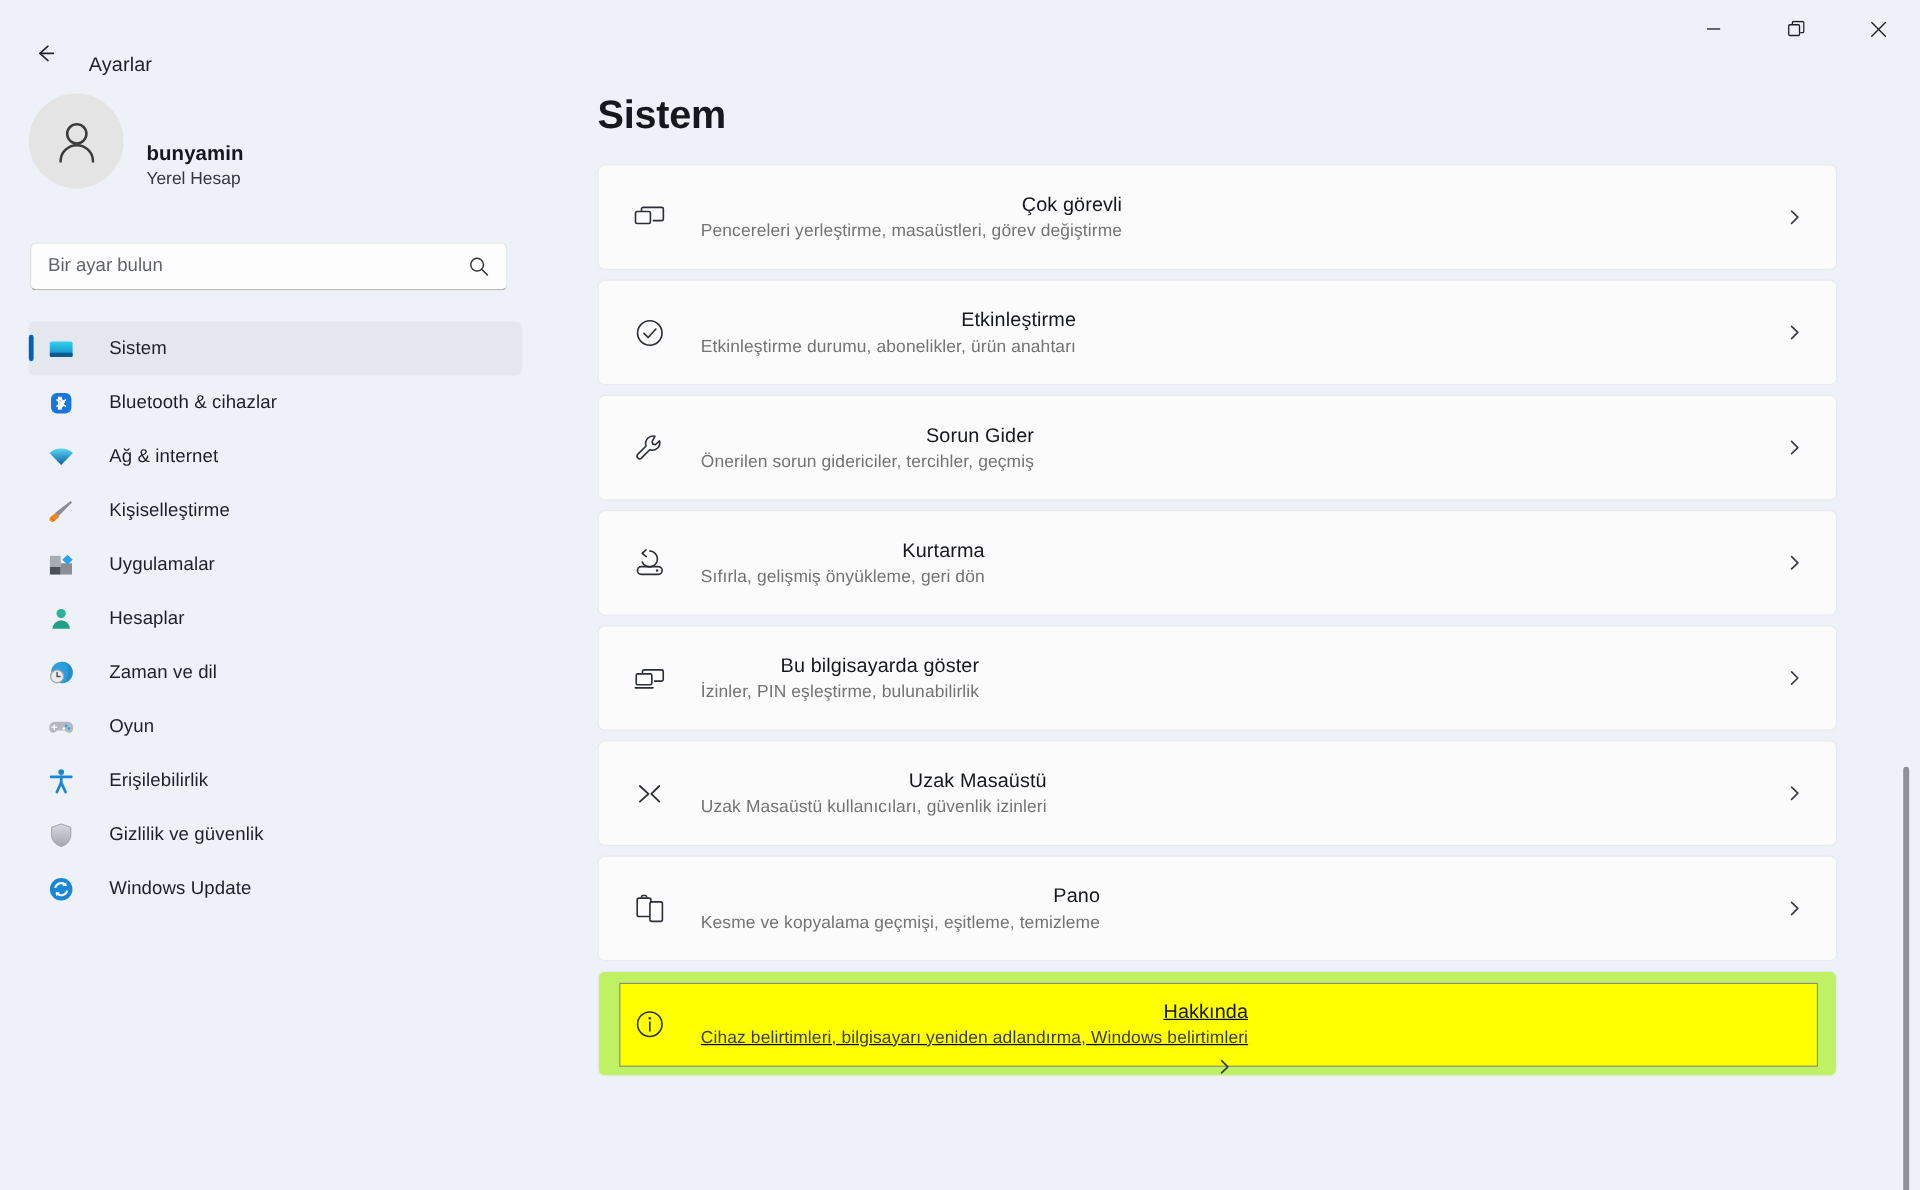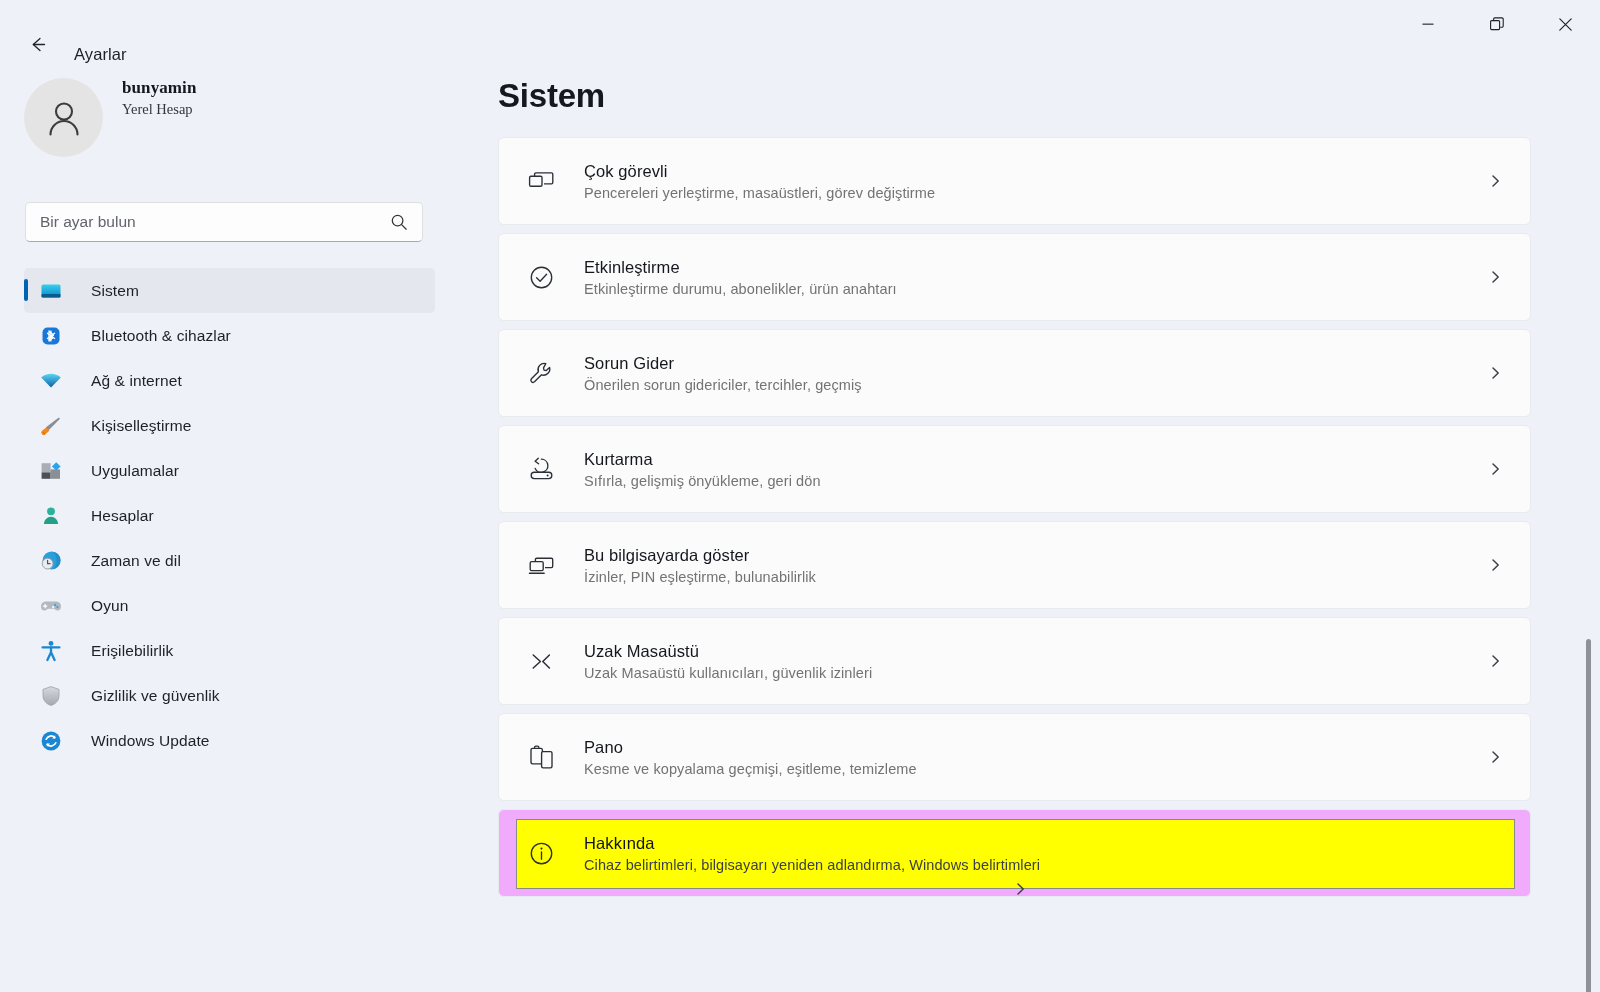--- a/index.html
+++ b/index.html
@@ -31,21 +31,21 @@
   .win-btn {
     width: 69px; height: 48px; display: flex; align-items: center; justify-content: center;
     cursor: pointer; color: #1d2127;
   }
 
   
   .sidebar {
     position: absolute; left: 0; top: 64px; width: 470px; height: 928px;
   }
   .profile {
-    display: flex; align-items: flex-start; margin: 14px 0 0 24px; font-family: Liberation Serif, serif;
+    display: flex; align-items: flex-end; margin: 14px 0 0 24px;
   }
   .avatar {
     width: 79px; height: 79px; border-radius: 50%;
     background: #e4e4e4; display: flex; align-items: center; justify-content: center;
     flex: none;
   }
   .profile-text { margin-left: 19px; }
   .profile-name { font-size: 17px; font-weight: bold; color: #14171c; letter-spacing: .1px; }
   .profile-sub { font-size: 14.5px; color: #33373e; margin-top: 3px; }
 
@@ -87,40 +87,40 @@
 
   
   .content {
     position: absolute; left: 470px; top: 64px; width: 1130px; height: 928px;
     overflow: hidden;
   }
   .page-title {
     margin: 13px 0 0 28px; font-size: 33px; font-weight: bold;
     color: #15181d; letter-spacing: -.2px;
   }
-  .cards { margin-top: 22px; }
+  .cards { margin-top: 22px; text-align: right; }
   .card {
     position: relative; display: flex; align-items: center;
     width: 1033px; height: 88px; margin-left: 28px; margin-bottom: 8px;
     background: #fbfbfc; border: 1px solid #e8eaee; border-radius: 6px;
   }
   .card-icon {
     width: 30px; margin-left: 27px; flex: none;
     display: flex; align-items: center; justify-content: center; color: #2b2f36;
   }
   .card-text { margin-left: 28px; }
   .card-title { font-size: 16.5px; color: #14171c; letter-spacing: .1px; }
   .card-sub { font-size: 14.5px; color: #737373; margin-top: 4px; letter-spacing: .1px; }
   .card-chev {
     position: absolute; right: 27px; top: 50%; transform: translateY(-50%);
     color: #3a3e45; display: flex;
   }
 
   
-  .card.highlight { background: #f0abfc; }
+  .card.highlight { background: #bef264; text-decoration: underline; }
   .card.highlight .hl {
     position: absolute; left: 17px; top: 9px;
     width: 999px; height: 70px;
     background: #ffff00; border: 1px solid #8a8a8a;
   }
   .card.highlight .card-icon,
   .card.highlight .card-text,
   .card.highlight .card-chev { position: relative; z-index: 2; }
   .card.highlight .card-title { color: #12151a; }
   .card.highlight .card-sub { color: #3b3f46; }

